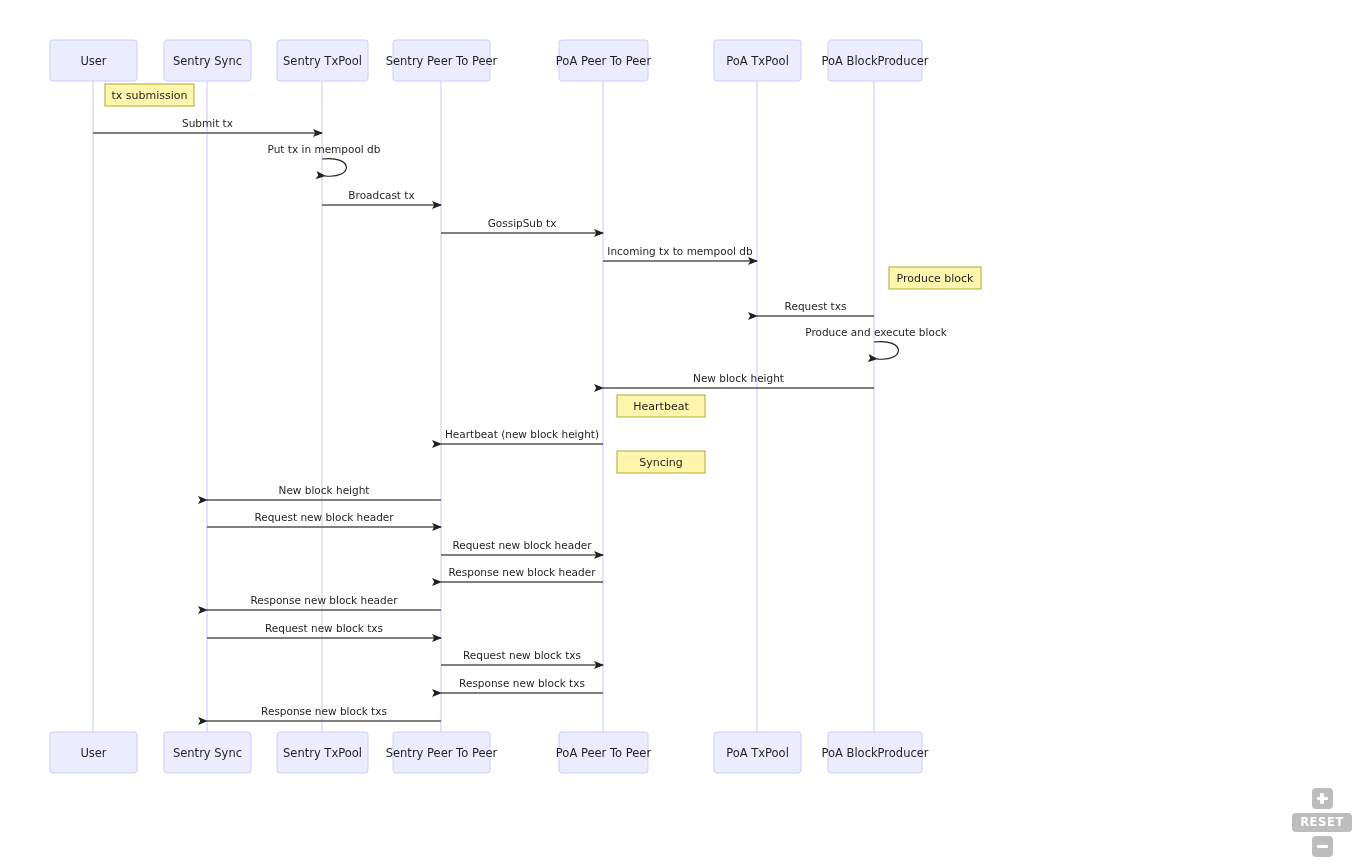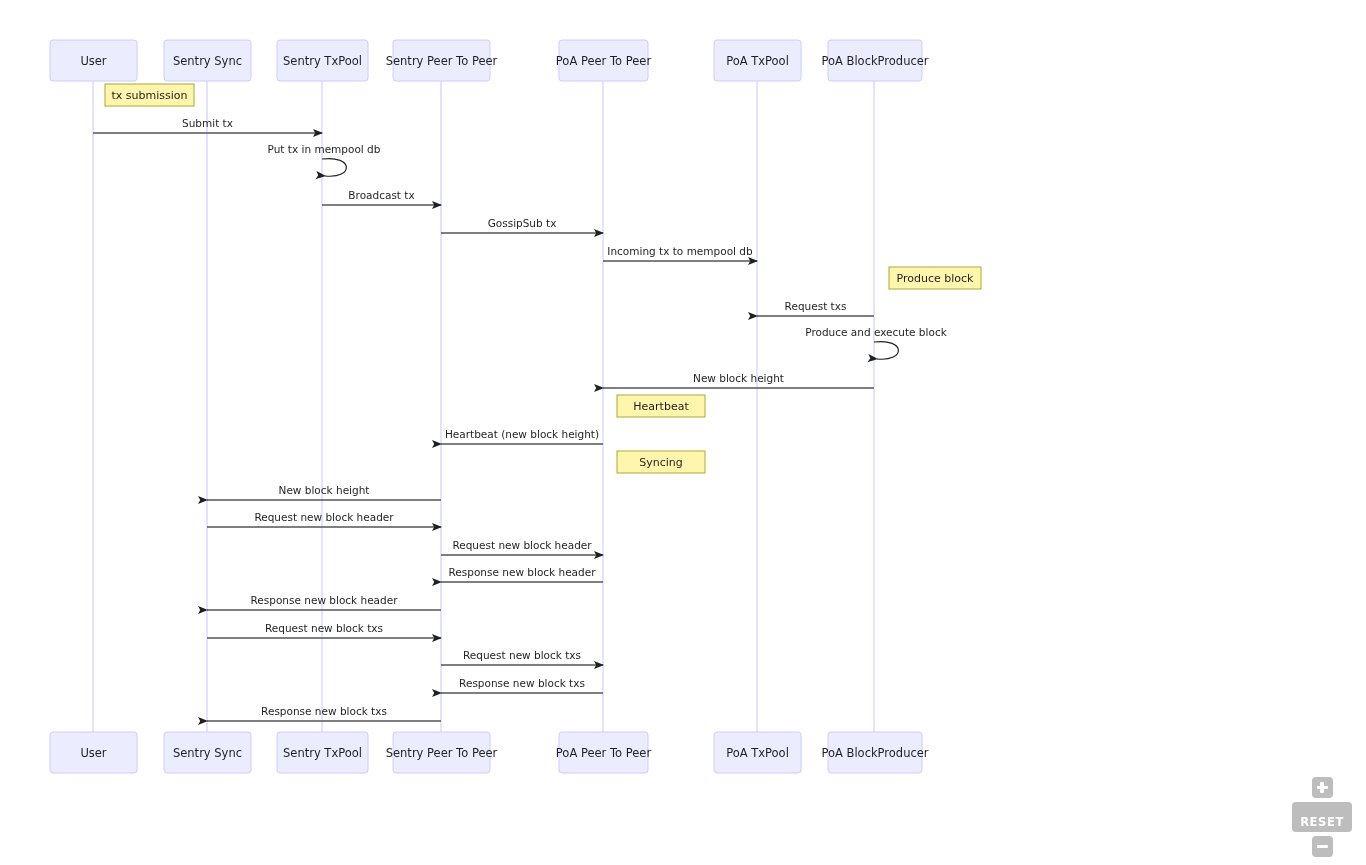--- a/index.html
+++ b/index.html
@@ -117,21 +117,21 @@
     justify-content: center;
   }
   #zoom-reset {
     background: #bdbdbd;
     border-radius: 4px;
     color: #ffffff;
     font-family: "DejaVu Sans", sans-serif;
     font-size: 11.5px;
     font-weight: bold;
     letter-spacing: 0.6px;
-    padding: 14px 8px 3px 8px;
+    padding: 3px 8px 3px 8px;
     cursor: pointer;
     border: none;
     line-height: 13px;
   }
 </style>
 </head>
 <body>
 
 <div id="diagram-root">
   <svg id="seq-svg" viewBox="0 0 1366 865">

